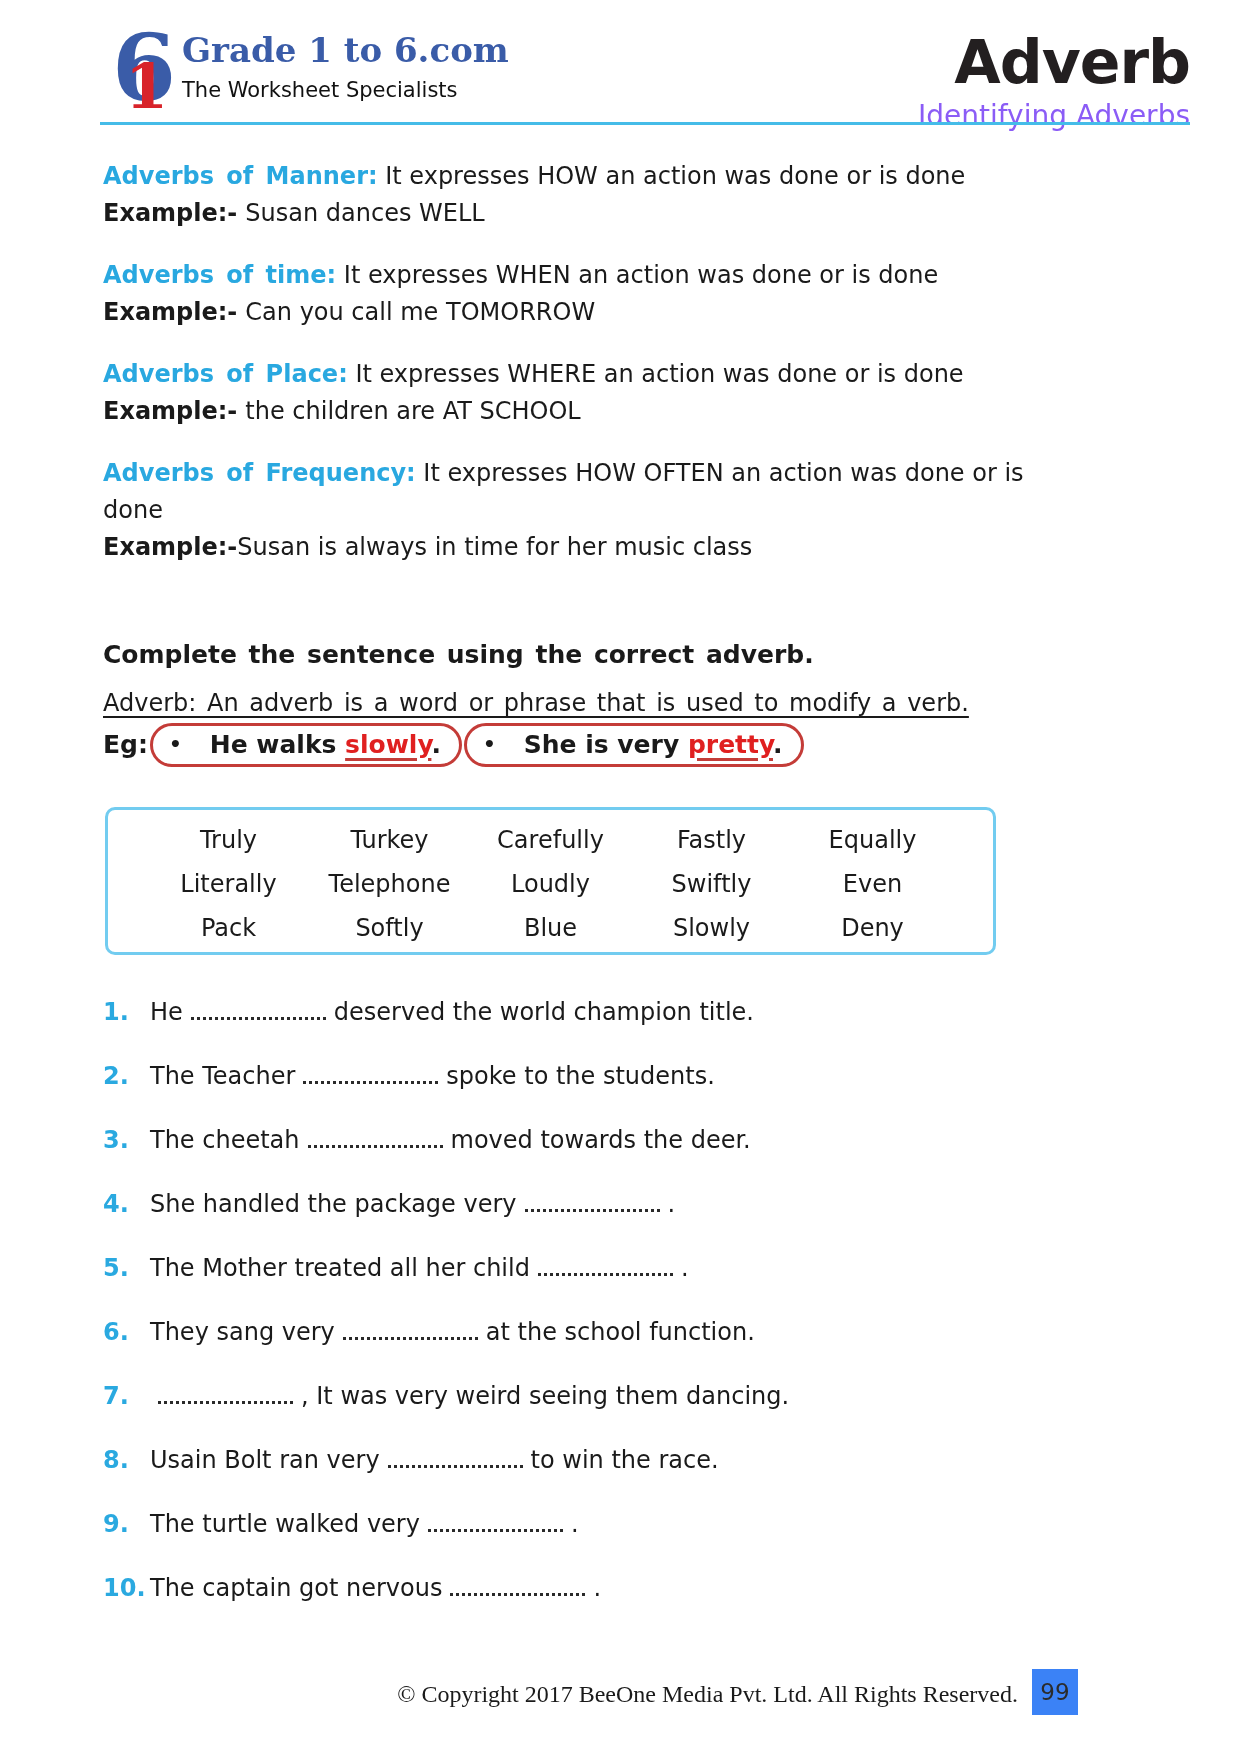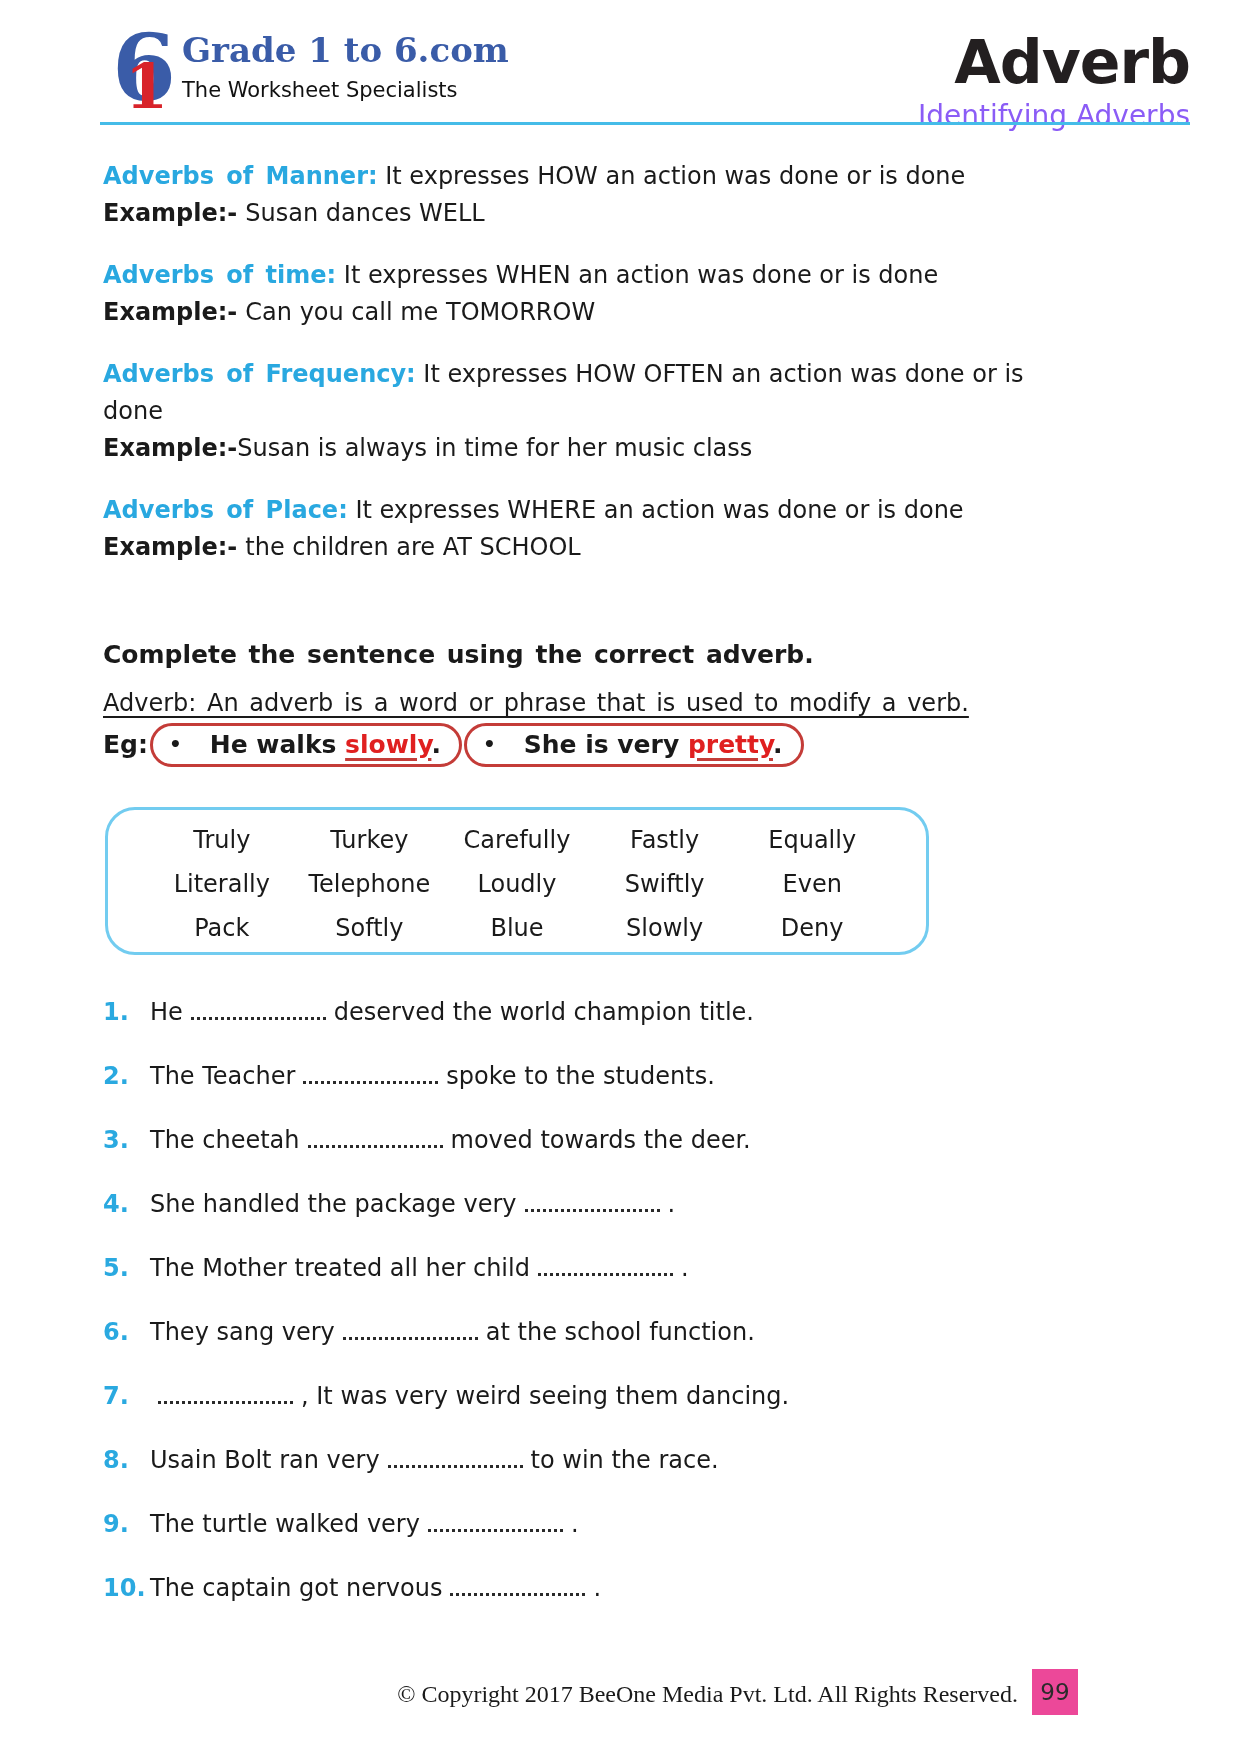--- a/index.html
+++ b/index.html
@@ -52,43 +52,43 @@
   .pill {
     display:inline-flex; align-items:center; border:3px solid #c43c38;
     border-radius:24px; padding:2px 18px 4px 16px; height:44px;
   }
   .pill-bullet { font-size:20px; font-weight:bold; margin-right:28px; line-height:1; }
   .pill-text { font-size:25px; font-weight:bold; white-space:pre; }
   .hl { color:#e02020; text-decoration:underline; text-decoration-color:#c43c38; text-decoration-thickness:2.5px; text-underline-offset:5px; }
 
   
   .word-bank {
-    position:absolute; left:105px; top:807px; width:824px; height:148px;
-    border:3px solid #72ccf0; border-radius:30px;
+    position:absolute; left:105px; top:807px; width:891px; height:148px;
+    border:3px solid #72ccf0; border-radius:10px;
     display:grid; grid-template-columns:repeat(5,1fr); align-content:start;
     row-gap:8px; padding:12px 40px; justify-items:center;
   }
   .wb-word { font-size:24px; line-height:36px; }
 
   
   .questions { position:absolute; left:103px; top:994px; width:1060px; }
   .q { display:flex; align-items:baseline; font-size:24px; line-height:37px; margin-bottom:27px; }
   .q-num { color:#2aa9e0; font-weight:bold; min-width:47px; }
   .q-pre { margin-right:8px; white-space:nowrap; }
   .blank { width:135px; border-bottom:3px dotted #2a2a2a; height:18px; margin-right:8px; flex:none; }
   .q-post { white-space:nowrap; }
 
   
   .footer-copy {
     position:absolute; right:221px; top:1679px; font-family:"Liberation Serif", serif;
     font-size:24px; line-height:30px; color:#1a1a1a;
   }
   .page-badge {
     position:absolute; left:1032px; top:1669px; width:46px; height:46px;
-    background:#ec4899; color:#2b2b2b; font-size:23px; line-height:46px; text-align:center;
+    background:#3b82f6; color:#2b2b2b; font-size:23px; line-height:46px; text-align:center;
   }
 </style>
 </head>
 <body>
 
 <div class="page">
 
   <div class="logo">
     <span class="logo-six">6</span>
     <span class="logo-one">1</span>
@@ -109,27 +109,27 @@
       <div><span class="th-head">Adverbs of Manner:</span> <span class="th-text">It expresses HOW an action was done or is done</span></div>
       <div><span class="ex-label">Example:-</span><span class="ex-text">Susan dances WELL</span></div>
     </div>
 
     <div class="theory-sec">
       <div><span class="th-head">Adverbs of time:</span> <span class="th-text">It expresses WHEN an action was done or is done</span></div>
       <div><span class="ex-label">Example:-</span><span class="ex-text">Can you call me TOMORROW</span></div>
     </div>
 
     <div class="theory-sec">
+      <div><span class="th-head">Adverbs of Place:</span> <span class="th-text">It expresses WHERE an action was done or is done</span></div>
+      <div><span class="ex-label">Example:-</span><span class="ex-text">the children are AT SCHOOL</span></div>
+    </div>
+
+    <div class="theory-sec">
       <div><span class="th-head">Adverbs of Frequency:</span> <span class="th-text">It expresses HOW OFTEN an action was done or is done</span></div>
       <div><span class="ex-label tight">Example:-</span><span class="ex-text">Susan is always in time for her music class</span></div>
-    </div>
-
-    <div class="theory-sec">
-      <div><span class="th-head">Adverbs of Place:</span> <span class="th-text">It expresses WHERE an action was done or is done</span></div>
-      <div><span class="ex-label">Example:-</span><span class="ex-text">the children are AT SCHOOL</span></div>
     </div>
 
   </div>
 
   <div class="task">
     <div class="instruction">Complete the sentence using the correct adverb.</div>
     <div class="definition">Adverb: An adverb is a word or phrase that is used to modify a verb.</div>
     <div class="eg-row">
       <span class="eg-label">Eg:</span>
       <span class="pill">

